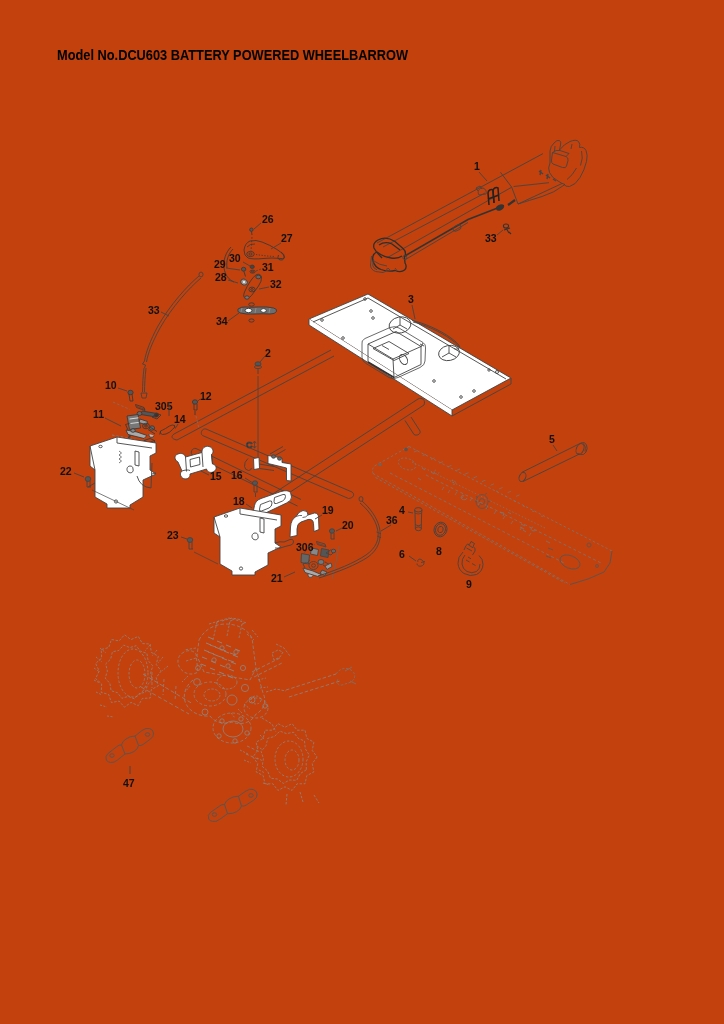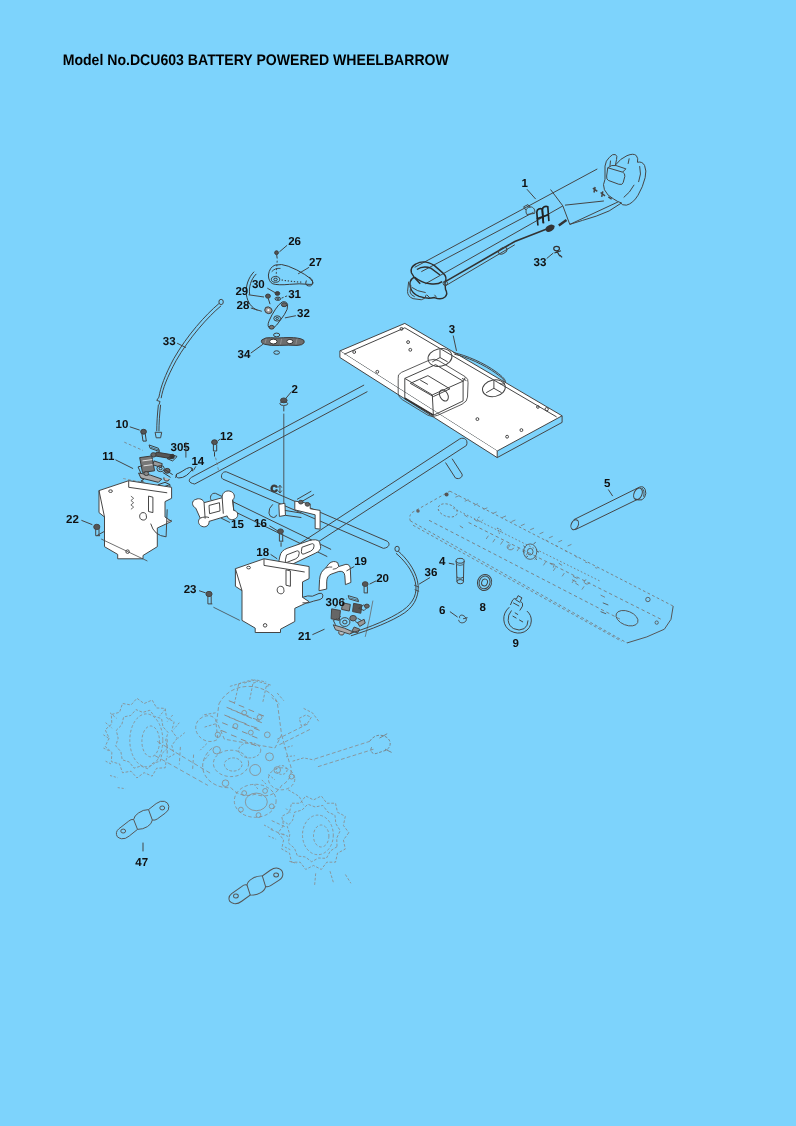--- a/index.html
+++ b/index.html
@@ -1,16 +1,16 @@
 <!DOCTYPE html>
 <html><head>
 <meta charset="utf-8">
 <style>
 html,body{margin:0;padding:0;background:#ffffff;}
-#page{position:relative;width:724px;height:1024px;background:#7dd3fc;overflow:hidden;}
+#page{position:relative;width:724px;height:1024px;background:#c2410c;overflow:hidden;}
 svg{position:absolute;top:0;left:0;}
 text{font-family:"Liberation Sans",sans-serif;}
 .lbl{font-size:10.5px;font-weight:bold;fill:#111;}
 .thin{stroke:#444;stroke-width:0.9;fill:none;}
 </style>
 </head>
 <body>
 <div id="page">
 <svg width="724" height="1024" viewBox="0 0 724 1024">
 

